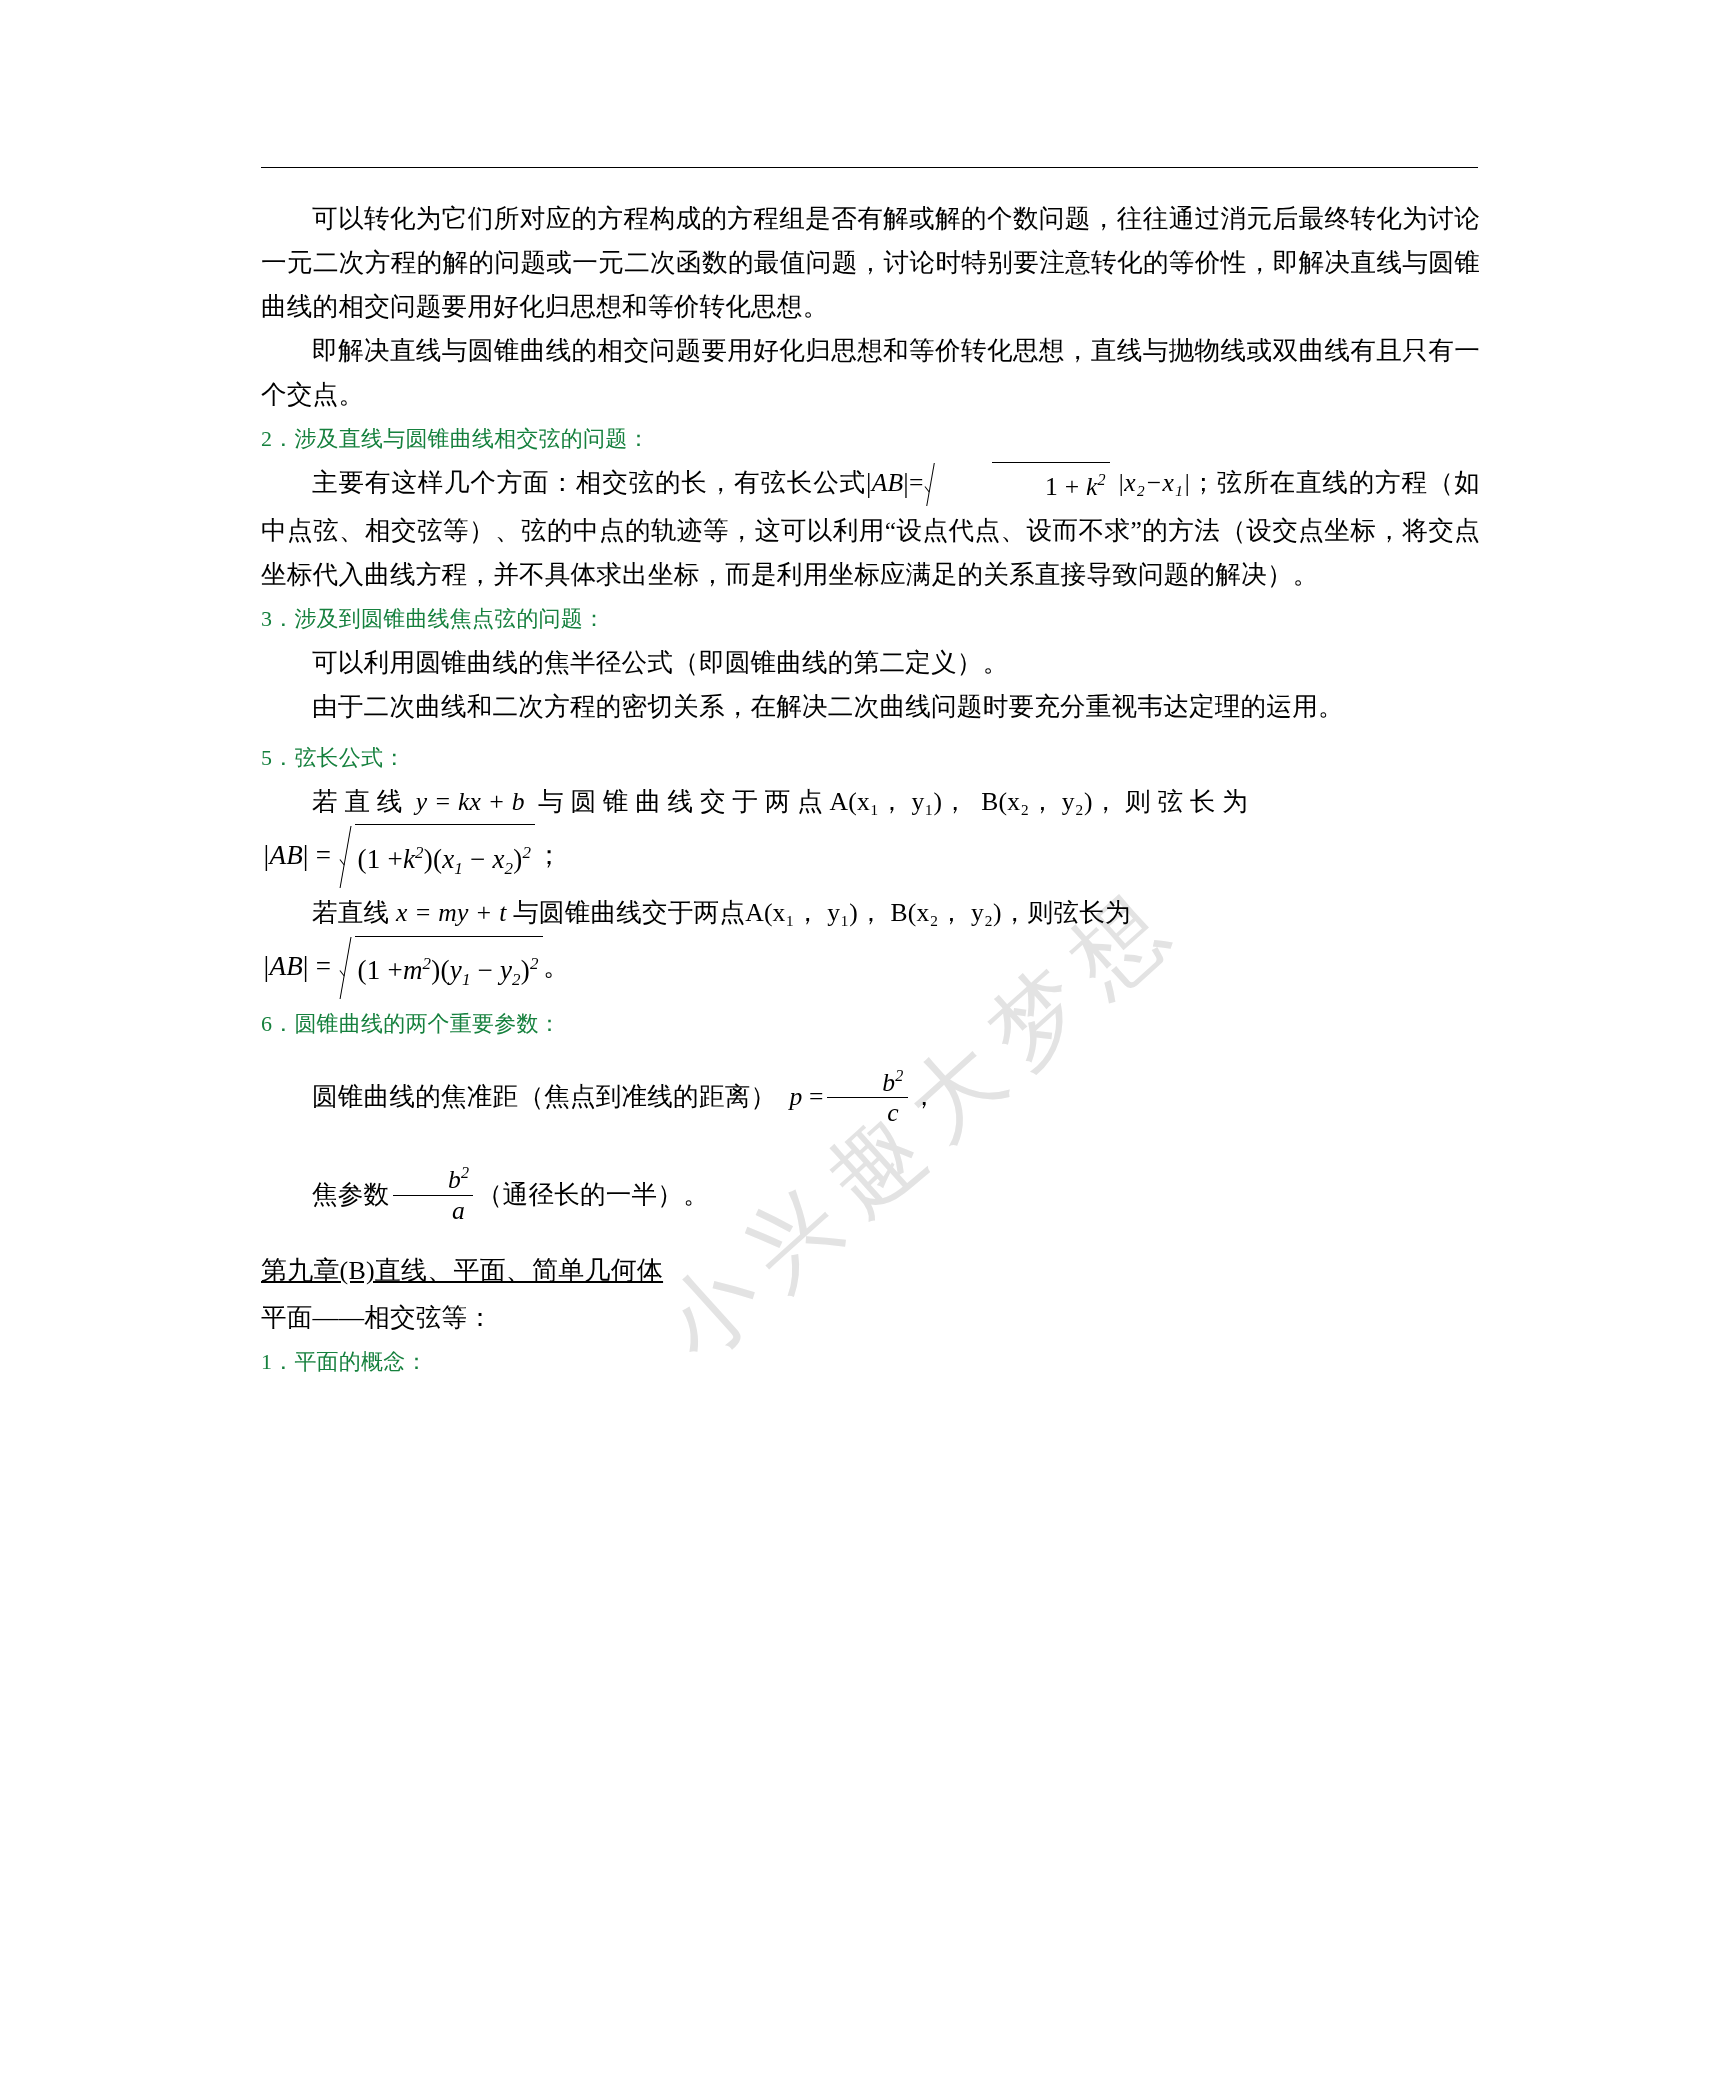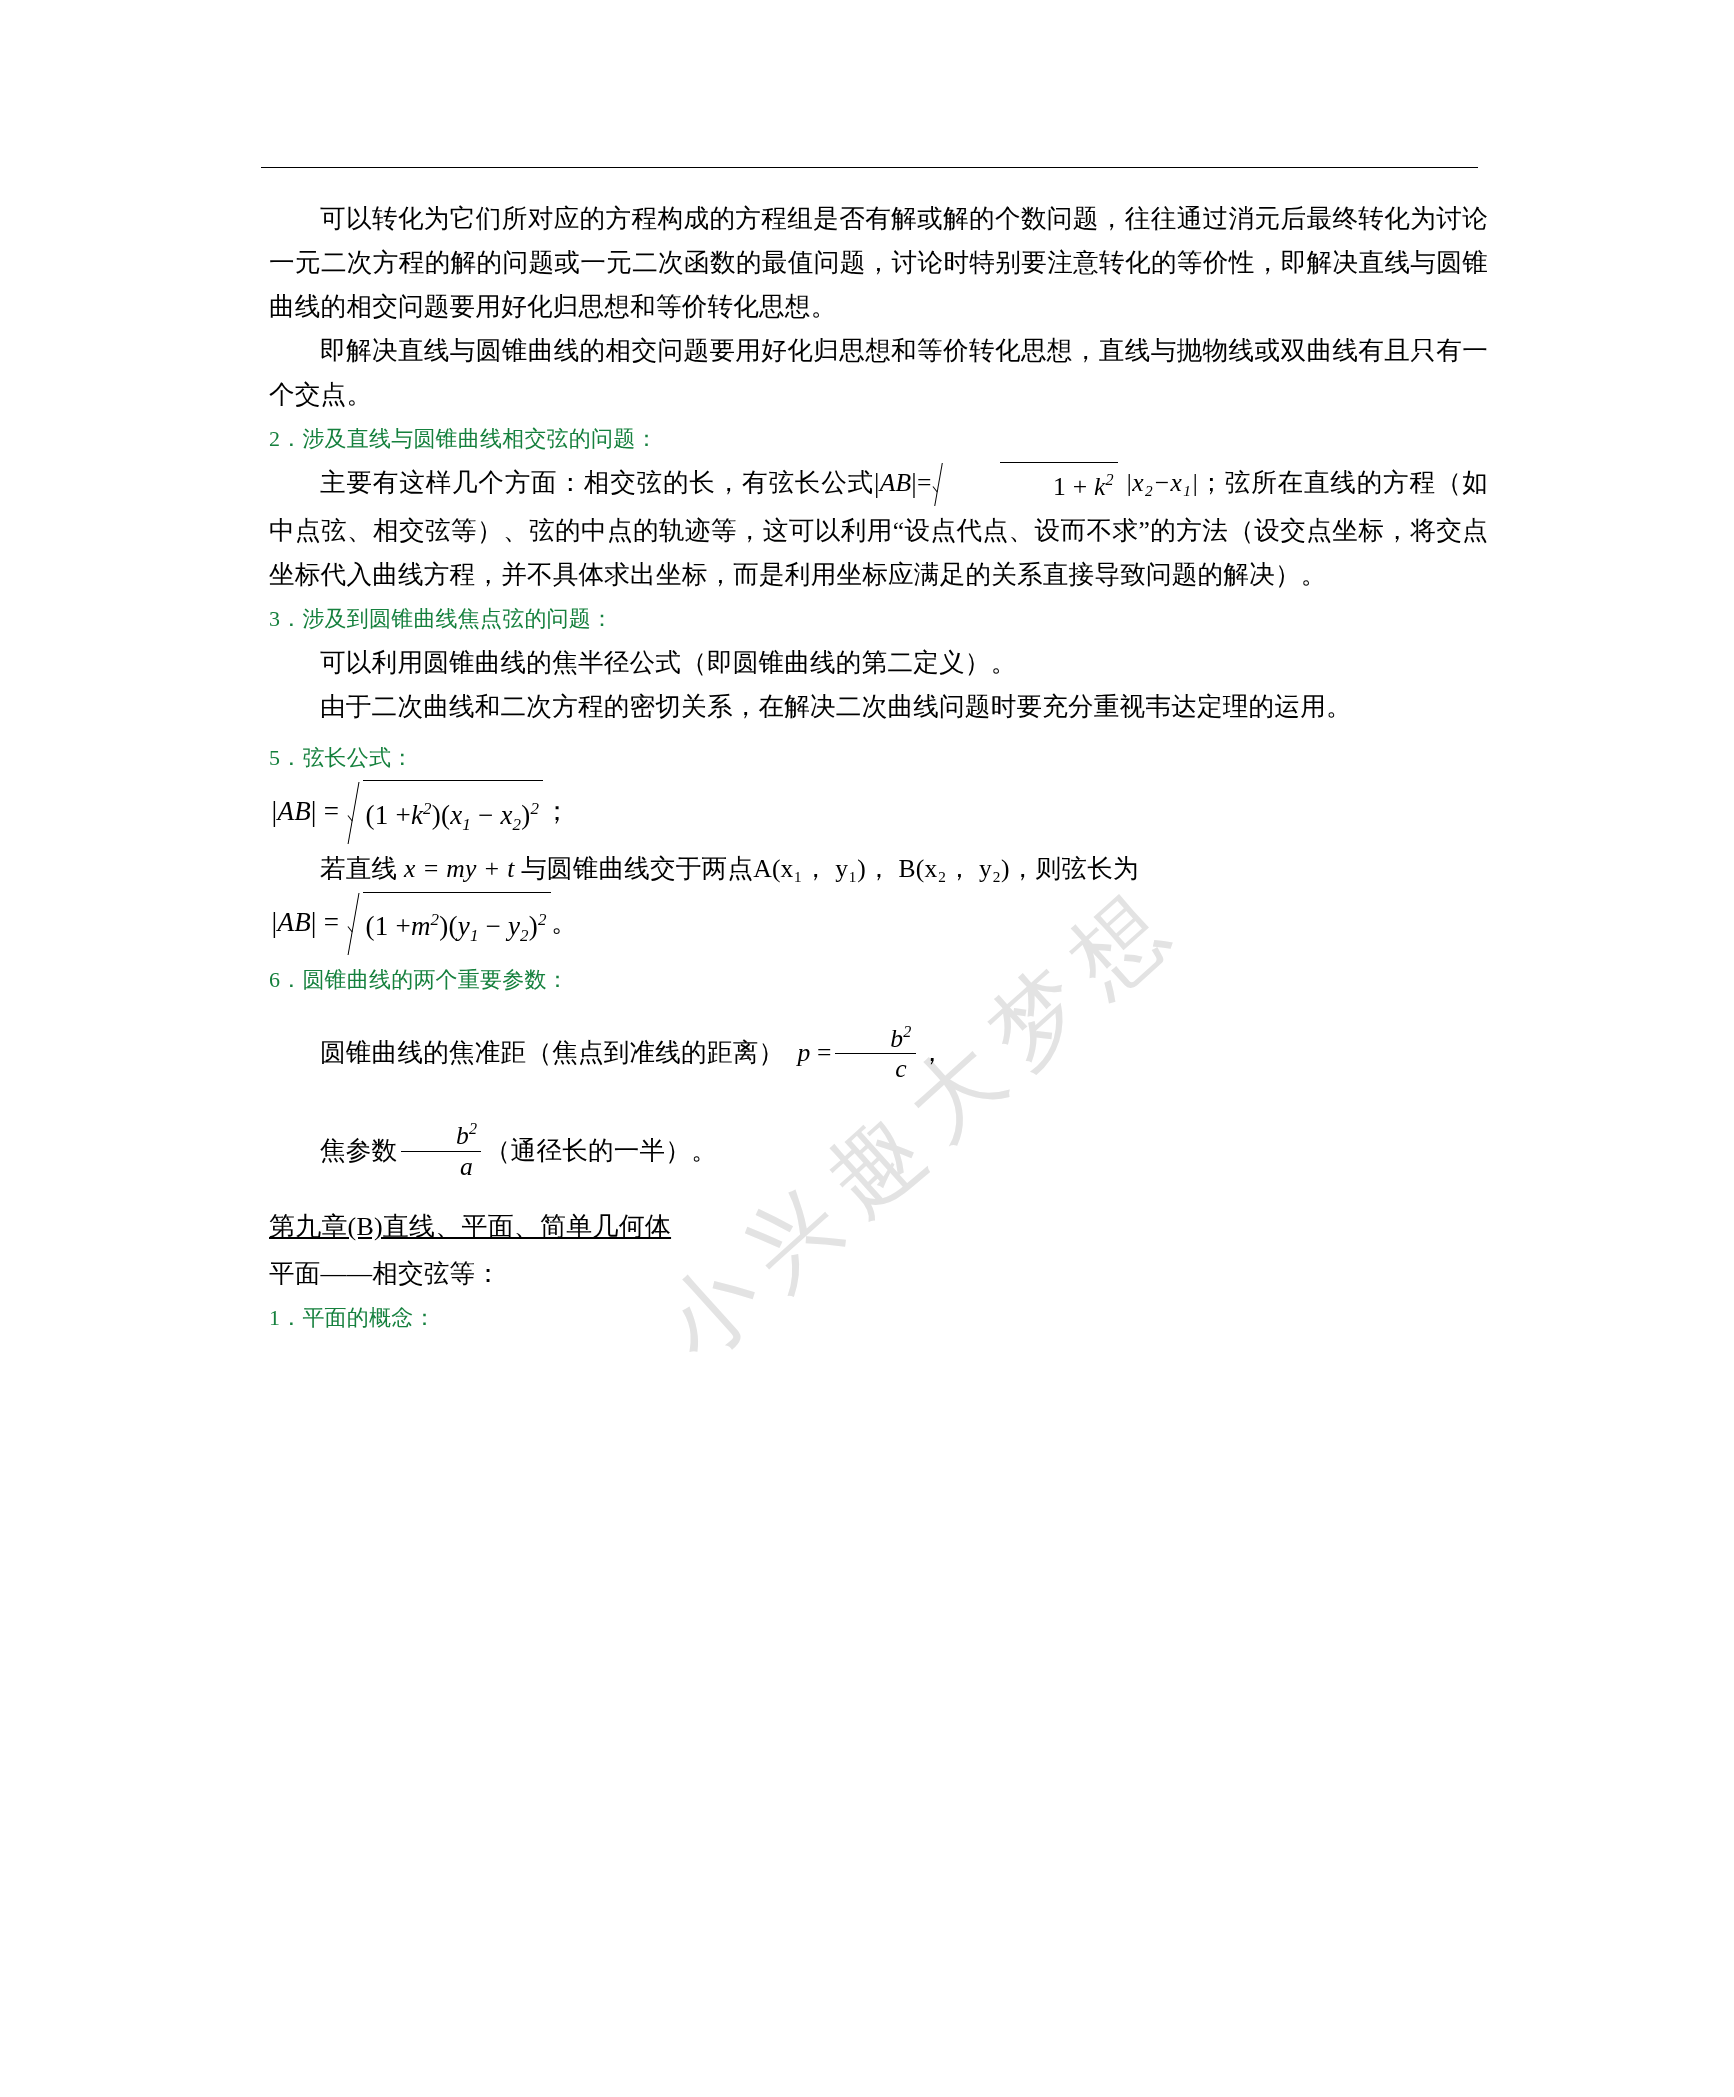--- a/index.html
+++ b/index.html
@@ -61,21 +61,21 @@
     position: absolute;
     left: 261px;
     top: 167px;
     width: 1217px;
     height: 1.3px;
     background: #000000;
   }
 
   .body-block {
     position: absolute;
-    left: 269px;
+    left: 261px;
     top: 197px;
     width: 1219px;
   }
 
   p {
     margin: 0;
     font-size: 25.6px;
     line-height: 44px;
     text-align: justify;
     text-justify: inter-ideograph;
@@ -215,20 +215,21 @@
 
       <p class="indent">可以利用圆锥曲线的焦半径公式（即圆锥曲线的第二定义）。</p>
 
 
       <p class="indent">由于二次曲线和二次方程的密切关系，在解决二次曲线问题时要充分重视韦达定理的运用。</p>
 
       <div class="spacer-sm"></div>
 
       <p class="heading">5．弦长公式：</p>
 
+      <p class="indent"><span>若 直 线</span><span>&nbsp;&nbsp;</span><span class="math">y = kx + b</span><span>&nbsp;&nbsp;</span><span>与 圆 锥 曲 线 交 于 两 点</span><span>&nbsp;</span><span>A(x₁， y₁)，</span><span>&nbsp;&nbsp;</span><span>B(x₂， y₂)，</span><span>&nbsp;</span><span>则 弦 长 为</span></p>
 
       <p class="displaymath math"><span class="bar">|</span><span>AB</span><span class="bar">|</span><span class="up">&nbsp;</span><span class="up">=</span><span class="up">&nbsp;</span><span class="rad"><span class="radbody"><span class="up">(1 +</span><span>k</span><sup>2</sup><span class="up">)(</span><span>x</span><sub>1</sub><span class="up">&nbsp;</span><span class="up">−</span><span class="up">&nbsp;</span><span>x</span><sub>2</sub><span class="up">)</span><sup>2</sup></span></span><span class="up">；</span></p>
 
       <p class="indent"><span>若直线</span><span>&nbsp;</span><span class="math">x = my + t</span><span>&nbsp;</span><span>与圆锥曲线交于两点</span><span>A(x₁， y₁)，</span><span>&nbsp;</span><span>B(x₂， y₂)，</span><span>则弦长为</span></p>
 
       <p class="displaymath math"><span class="bar">|</span><span>AB</span><span class="bar">|</span><span class="up">&nbsp;</span><span class="up">=</span><span class="up">&nbsp;</span><span class="rad"><span class="radbody"><span class="up">(1 +</span><span>m</span><sup>2</sup><span class="up">)(</span><span>y</span><sub>1</sub><span class="up">&nbsp;</span><span class="up">−</span><span class="up">&nbsp;</span><span>y</span><sub>2</sub><span class="up">)</span><sup>2</sup></span></span><span class="up">。</span></p>
 
       <p class="heading">6．圆锥曲线的两个重要参数：</p>
 
       <div class="spacer-md"></div>

